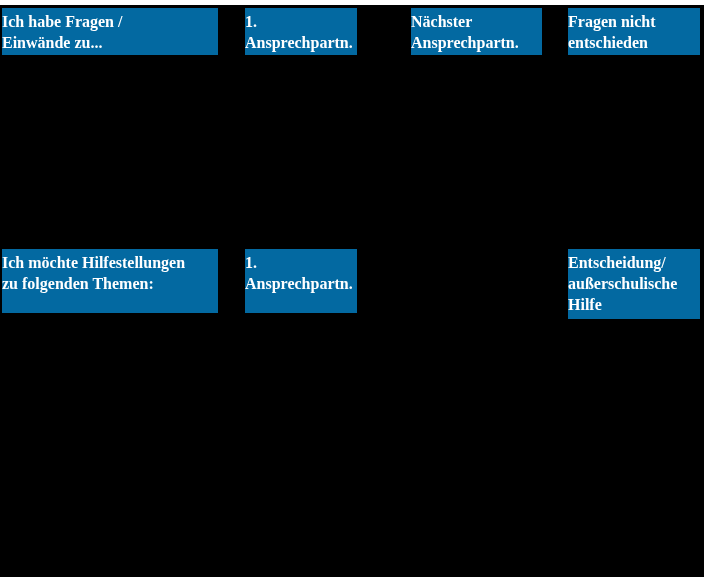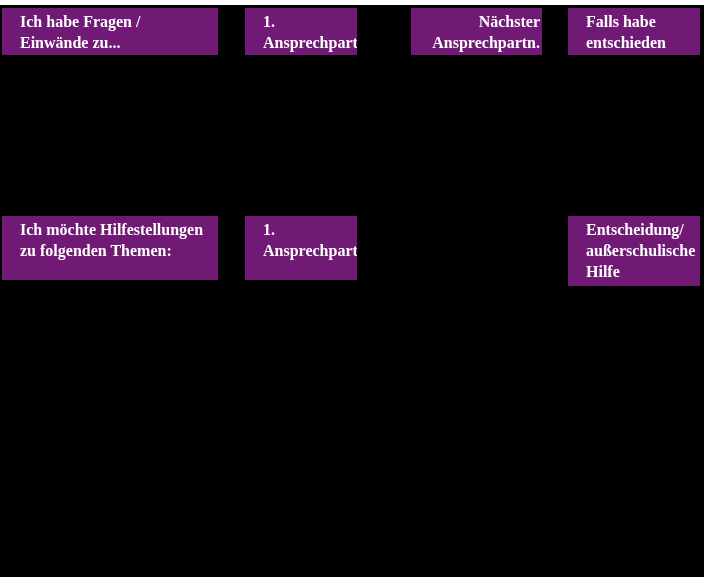--- a/index.html
+++ b/index.html
@@ -22,53 +22,53 @@
   .edge-strip {
     position: absolute;
     left: 0;
     width: 704px;
     background: #ffffff;
   }
   .edge-strip.top { top: 0; height: 5px; }
   .edge-strip.bottom { bottom: 0; height: 8px; }
   .flow-box {
     position: absolute;
-    background: #701a75;
+    background: #0369a1;
     color: #ffffff;
     font-weight: bold;
     font-size: 16px;
     line-height: 21px;
-    padding: 3px 2px 0 18px;
+    padding: 3px 2px 0 0;
     box-sizing: border-box;
     white-space: pre-line;
     overflow: hidden;
   }
   .c1 { left: 2px;   width: 216px; }
   .c2 { left: 245px; width: 112px; }
-  .c3 { left: 411px; width: 131px; text-align: right; }
+  .c3 { left: 411px; width: 131px; }
   .c4 { left: 568px; width: 132px; }
   .r1 { top: 8px;   height: 47px; }
-  .r2 { top: 216px; height: 64px; }
+  .r2 { top: 249px; height: 64px; }
   .r2.tall { height: 70px; }
 </style>
 </head>
 <body>
 
 <div class="canvas">
   <div class="edge-strip top"></div>
 
   <div class="flow-box c1 r1">Ich habe Fragen /
 Einwände zu...</div>
 
   <div class="flow-box c2 r1">1. Ansprechpartn.</div>
 
   <div class="flow-box c3 r1">Nächster
 Ansprechpartn.</div>
 
-  <div class="flow-box c4 r1">Falls habe
+  <div class="flow-box c4 r1">Fragen nicht
 entschieden</div>
 
   <div class="flow-box c1 r2">Ich möchte Hilfestellungen
 zu folgenden Themen:</div>
 
   <div class="flow-box c2 r2">1. Ansprechpartn.</div>
 
 
   <div class="flow-box c4 r2 tall">Entscheidung/
 außerschulische

